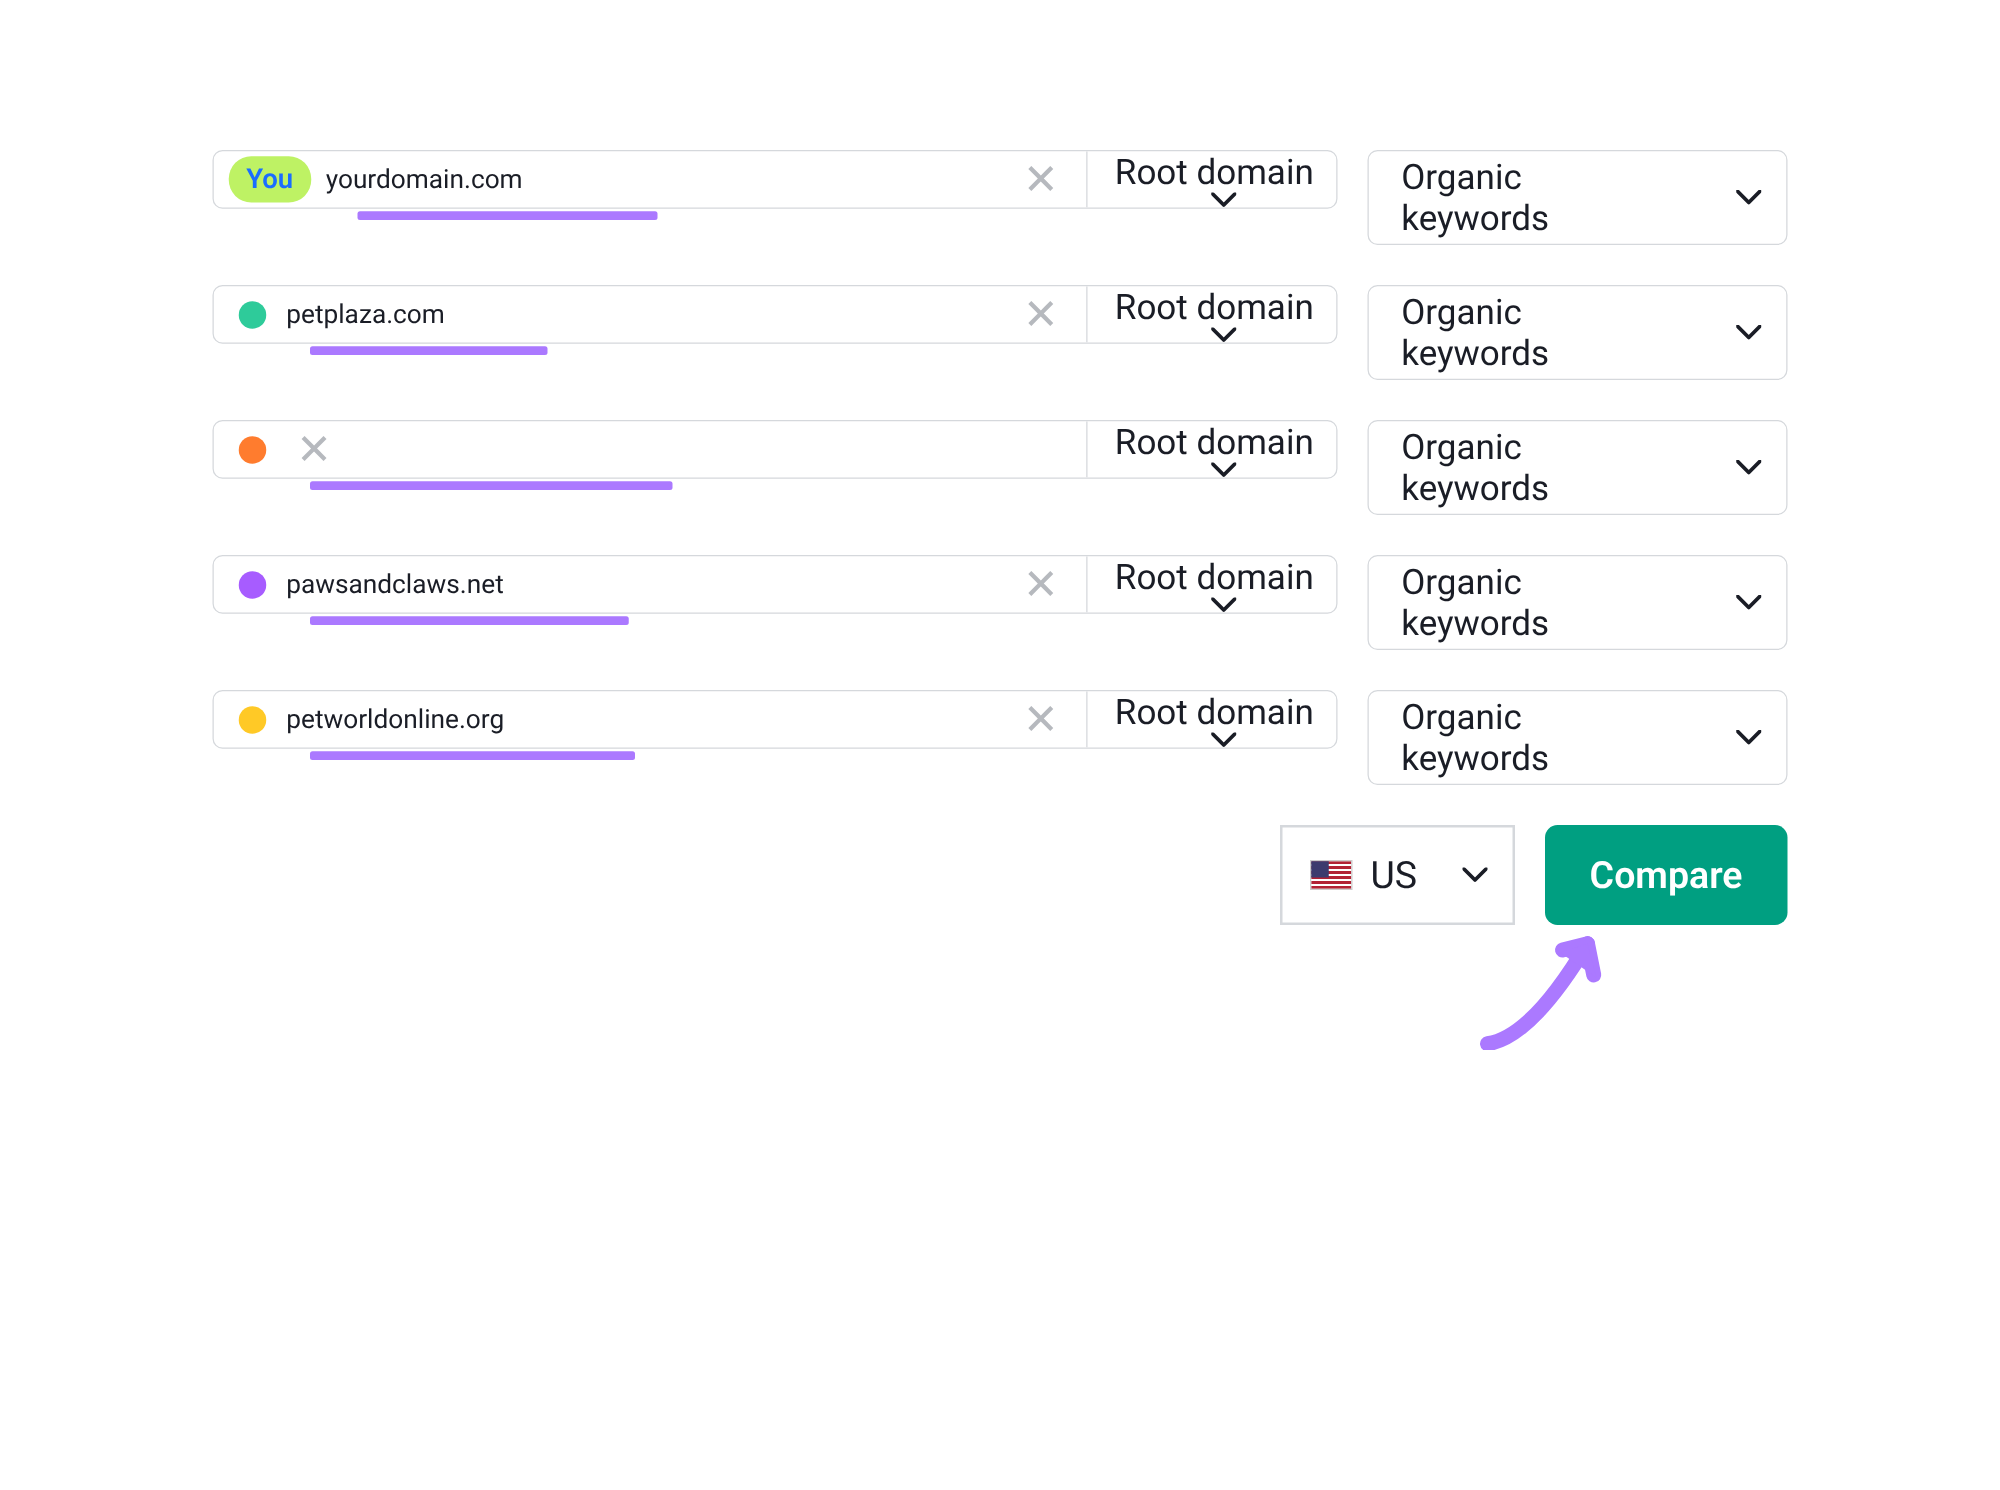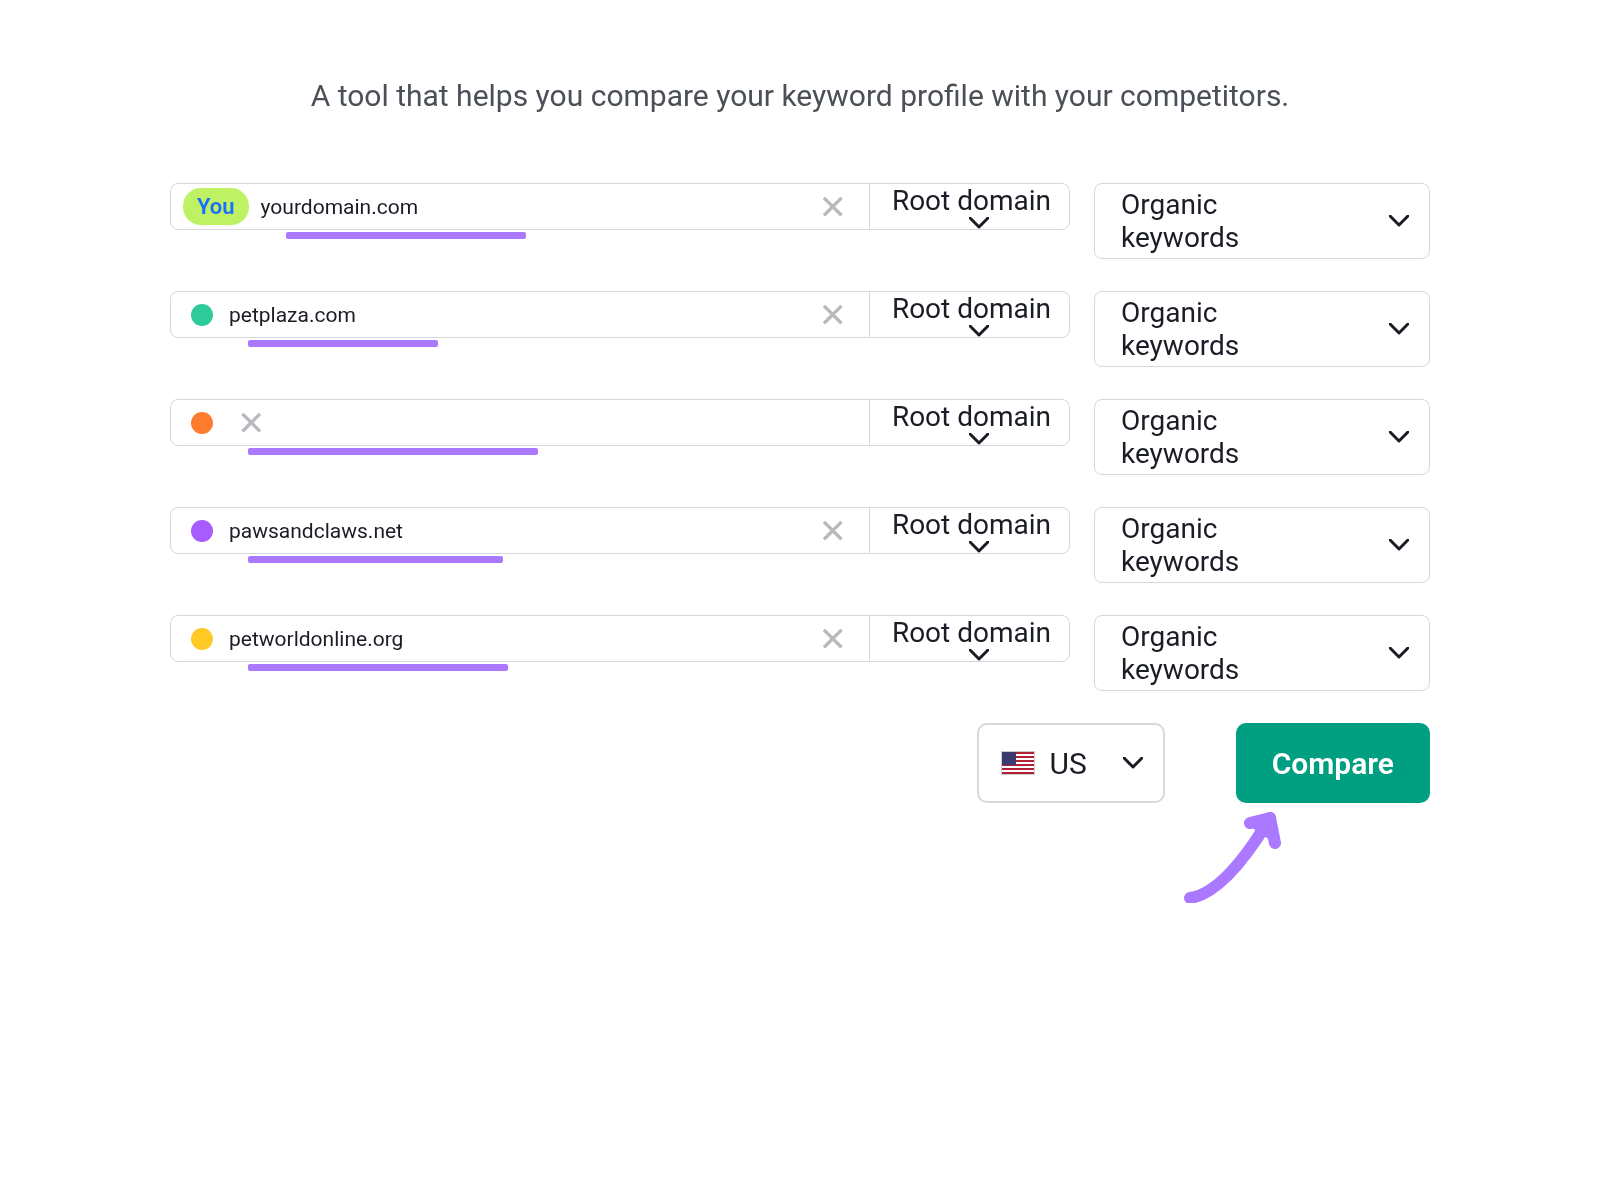--- a/index.html
+++ b/index.html
@@ -123,21 +123,21 @@
   .domain-col { display: flex; flex-direction: column; flex: 1; }
   .footer {
     display: flex;
     justify-content: flex-end;
     gap: 24px;
     margin-top: 28px;
     position: relative;
   }
   .country-select {
     border: 2px solid #d5d8dc;
-    border-radius: 10px;
+    border-radius: 0;
     height: 80px;
     display: flex;
     align-items: center;
     padding: 0 20px 0 22px;
     cursor: pointer;
     background: #fff;
   }
   .flag {
     width: 34px; height: 24px;
     margin-right: 14px;
@@ -167,34 +167,32 @@
     background: #009f81;
     color: #fff;
     border: none;
     border-radius: 10px;
     height: 80px;
     padding: 0 36px;
     font-size: 30px;
     font-weight: 600;
     cursor: pointer;
     font-family: inherit;
-    margin-left: 47px;
   }
   .arrow-annotation {
     position: absolute;
     left: 1010px;
     top: 60px;
     pointer-events: none;
   }
 </style>
 </head>
 <body>
 
 <div class="container">
-  <p class="subtitle">A tool that helps you compare your keyword profile with your competitors.</p>
 
   <div class="rows" id="rows">
       <div class="row">
         <div class="domain-col">
           <div class="domain-group">
             <div class="domain-left">
               <span class="you-badge">You</span>
               <input class="domain-input" value="yourdomain.com" style="">
               <span class="clear-btn">✕</span>
             </div>

